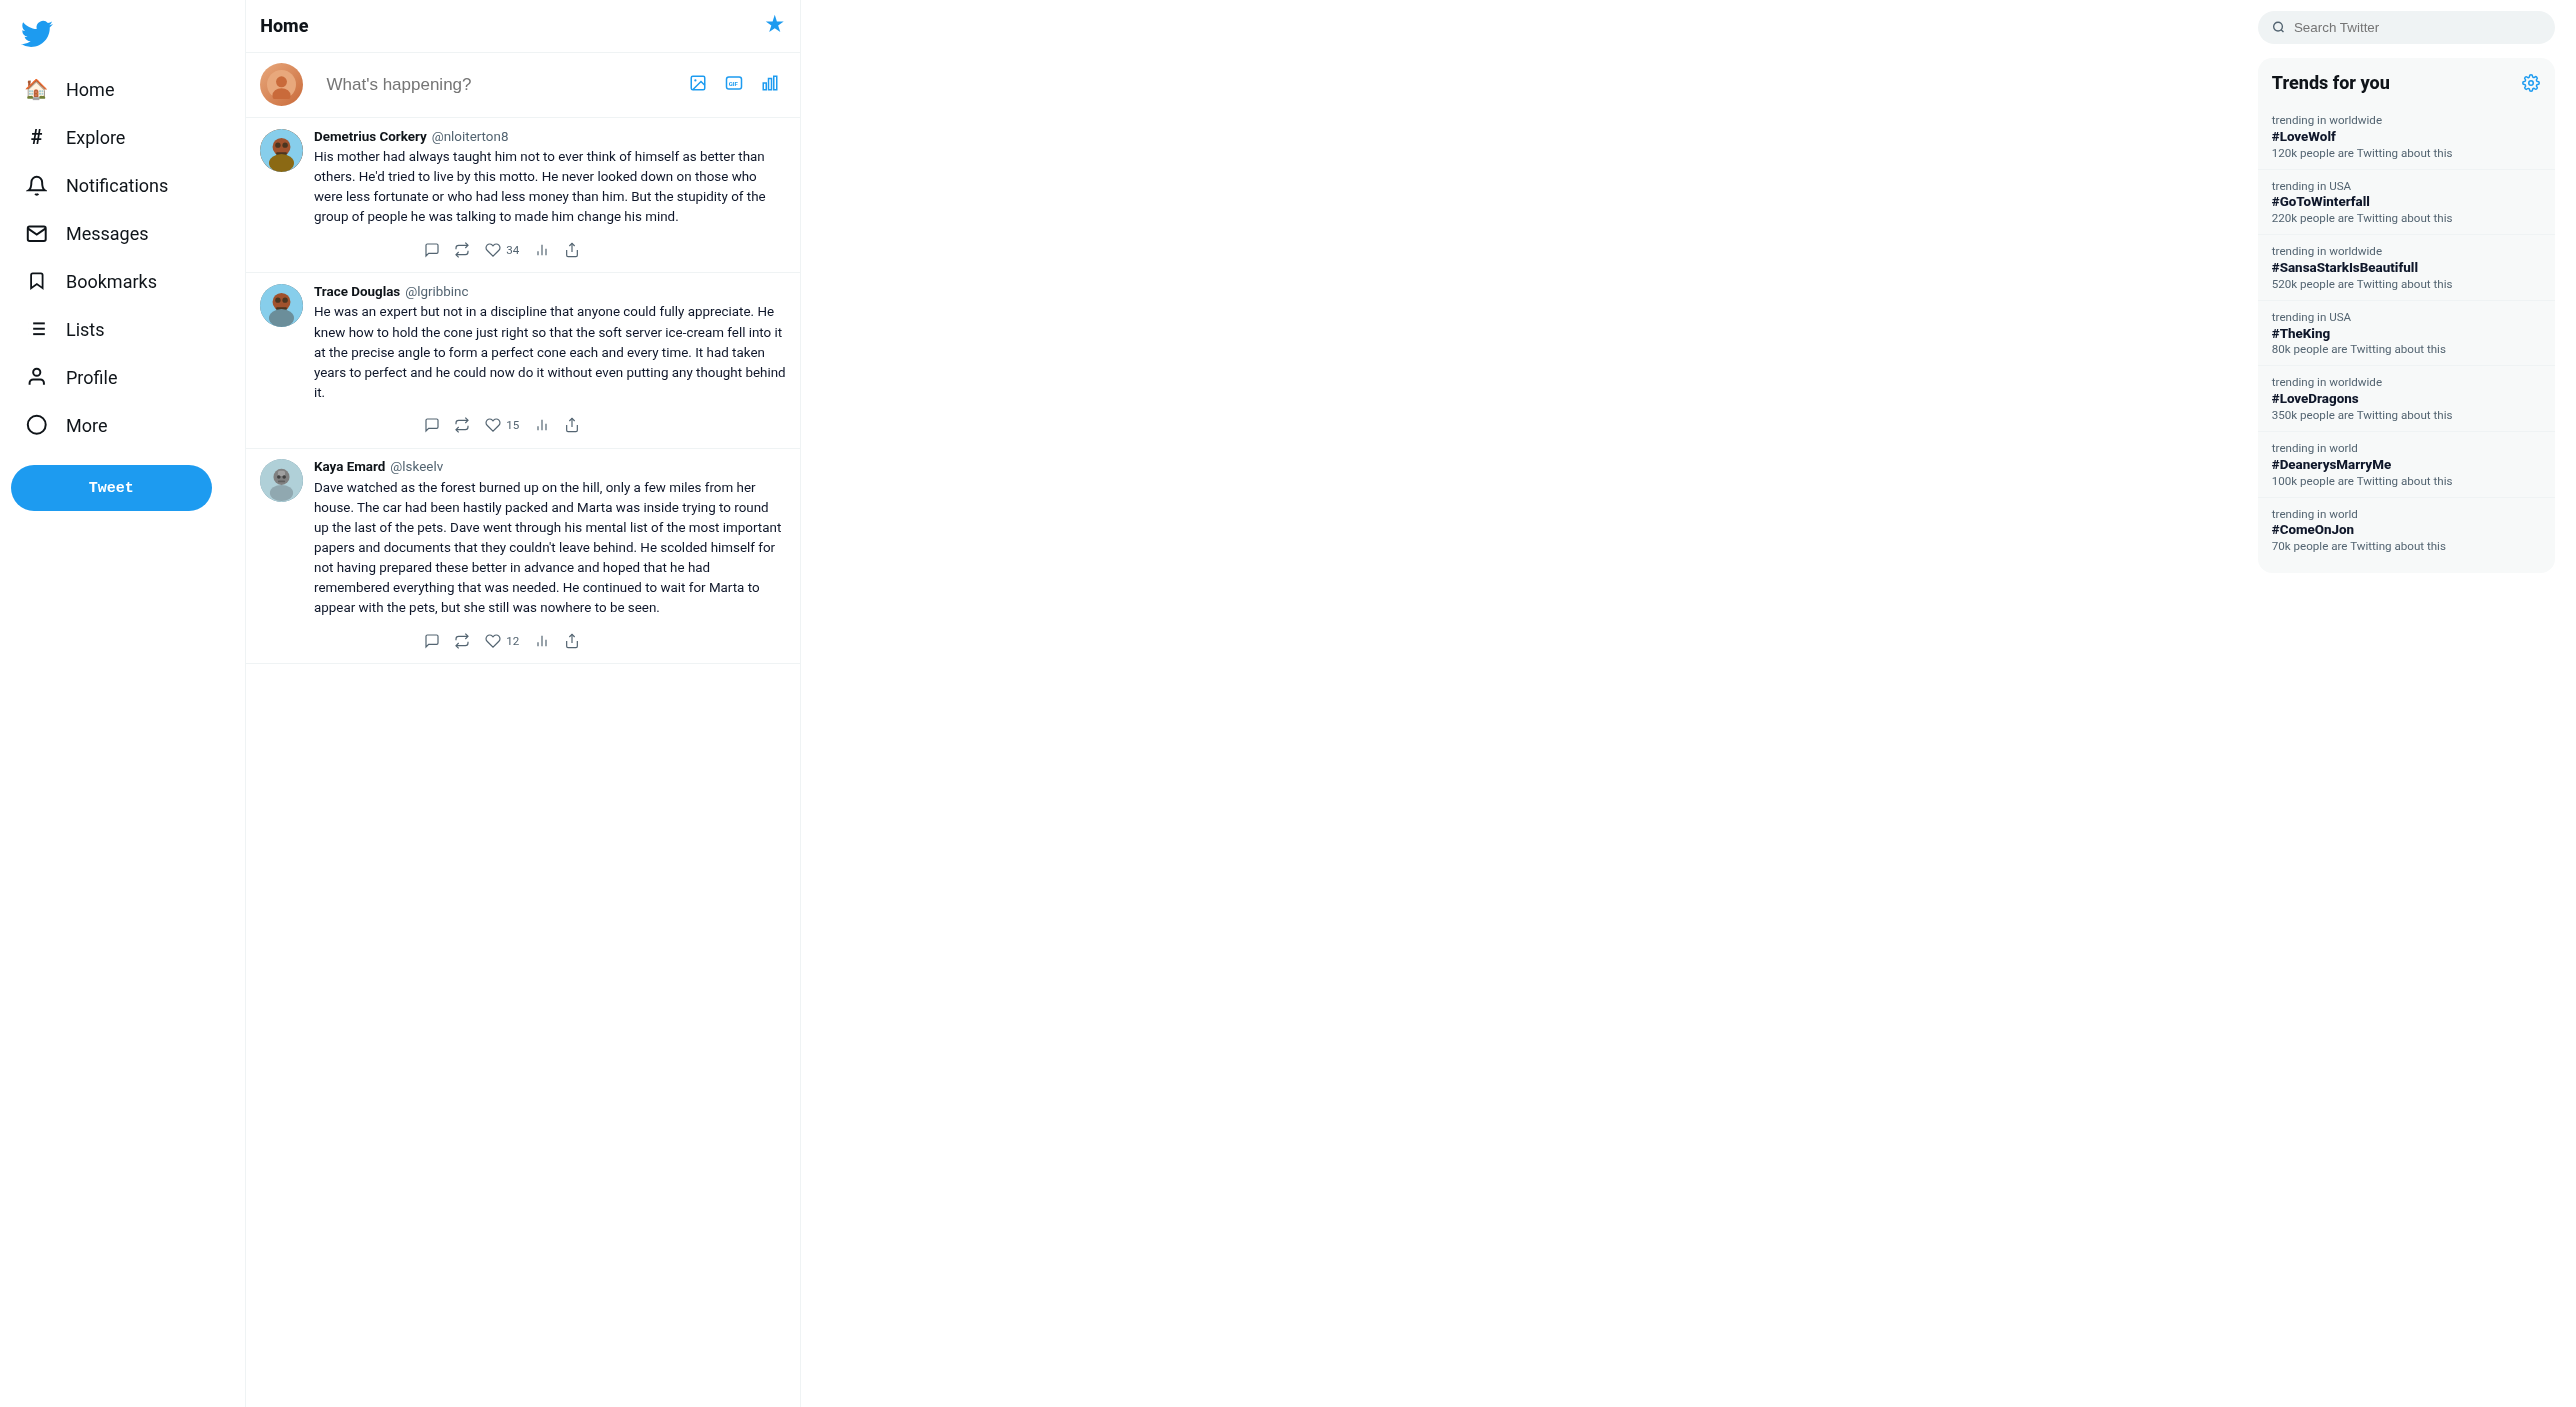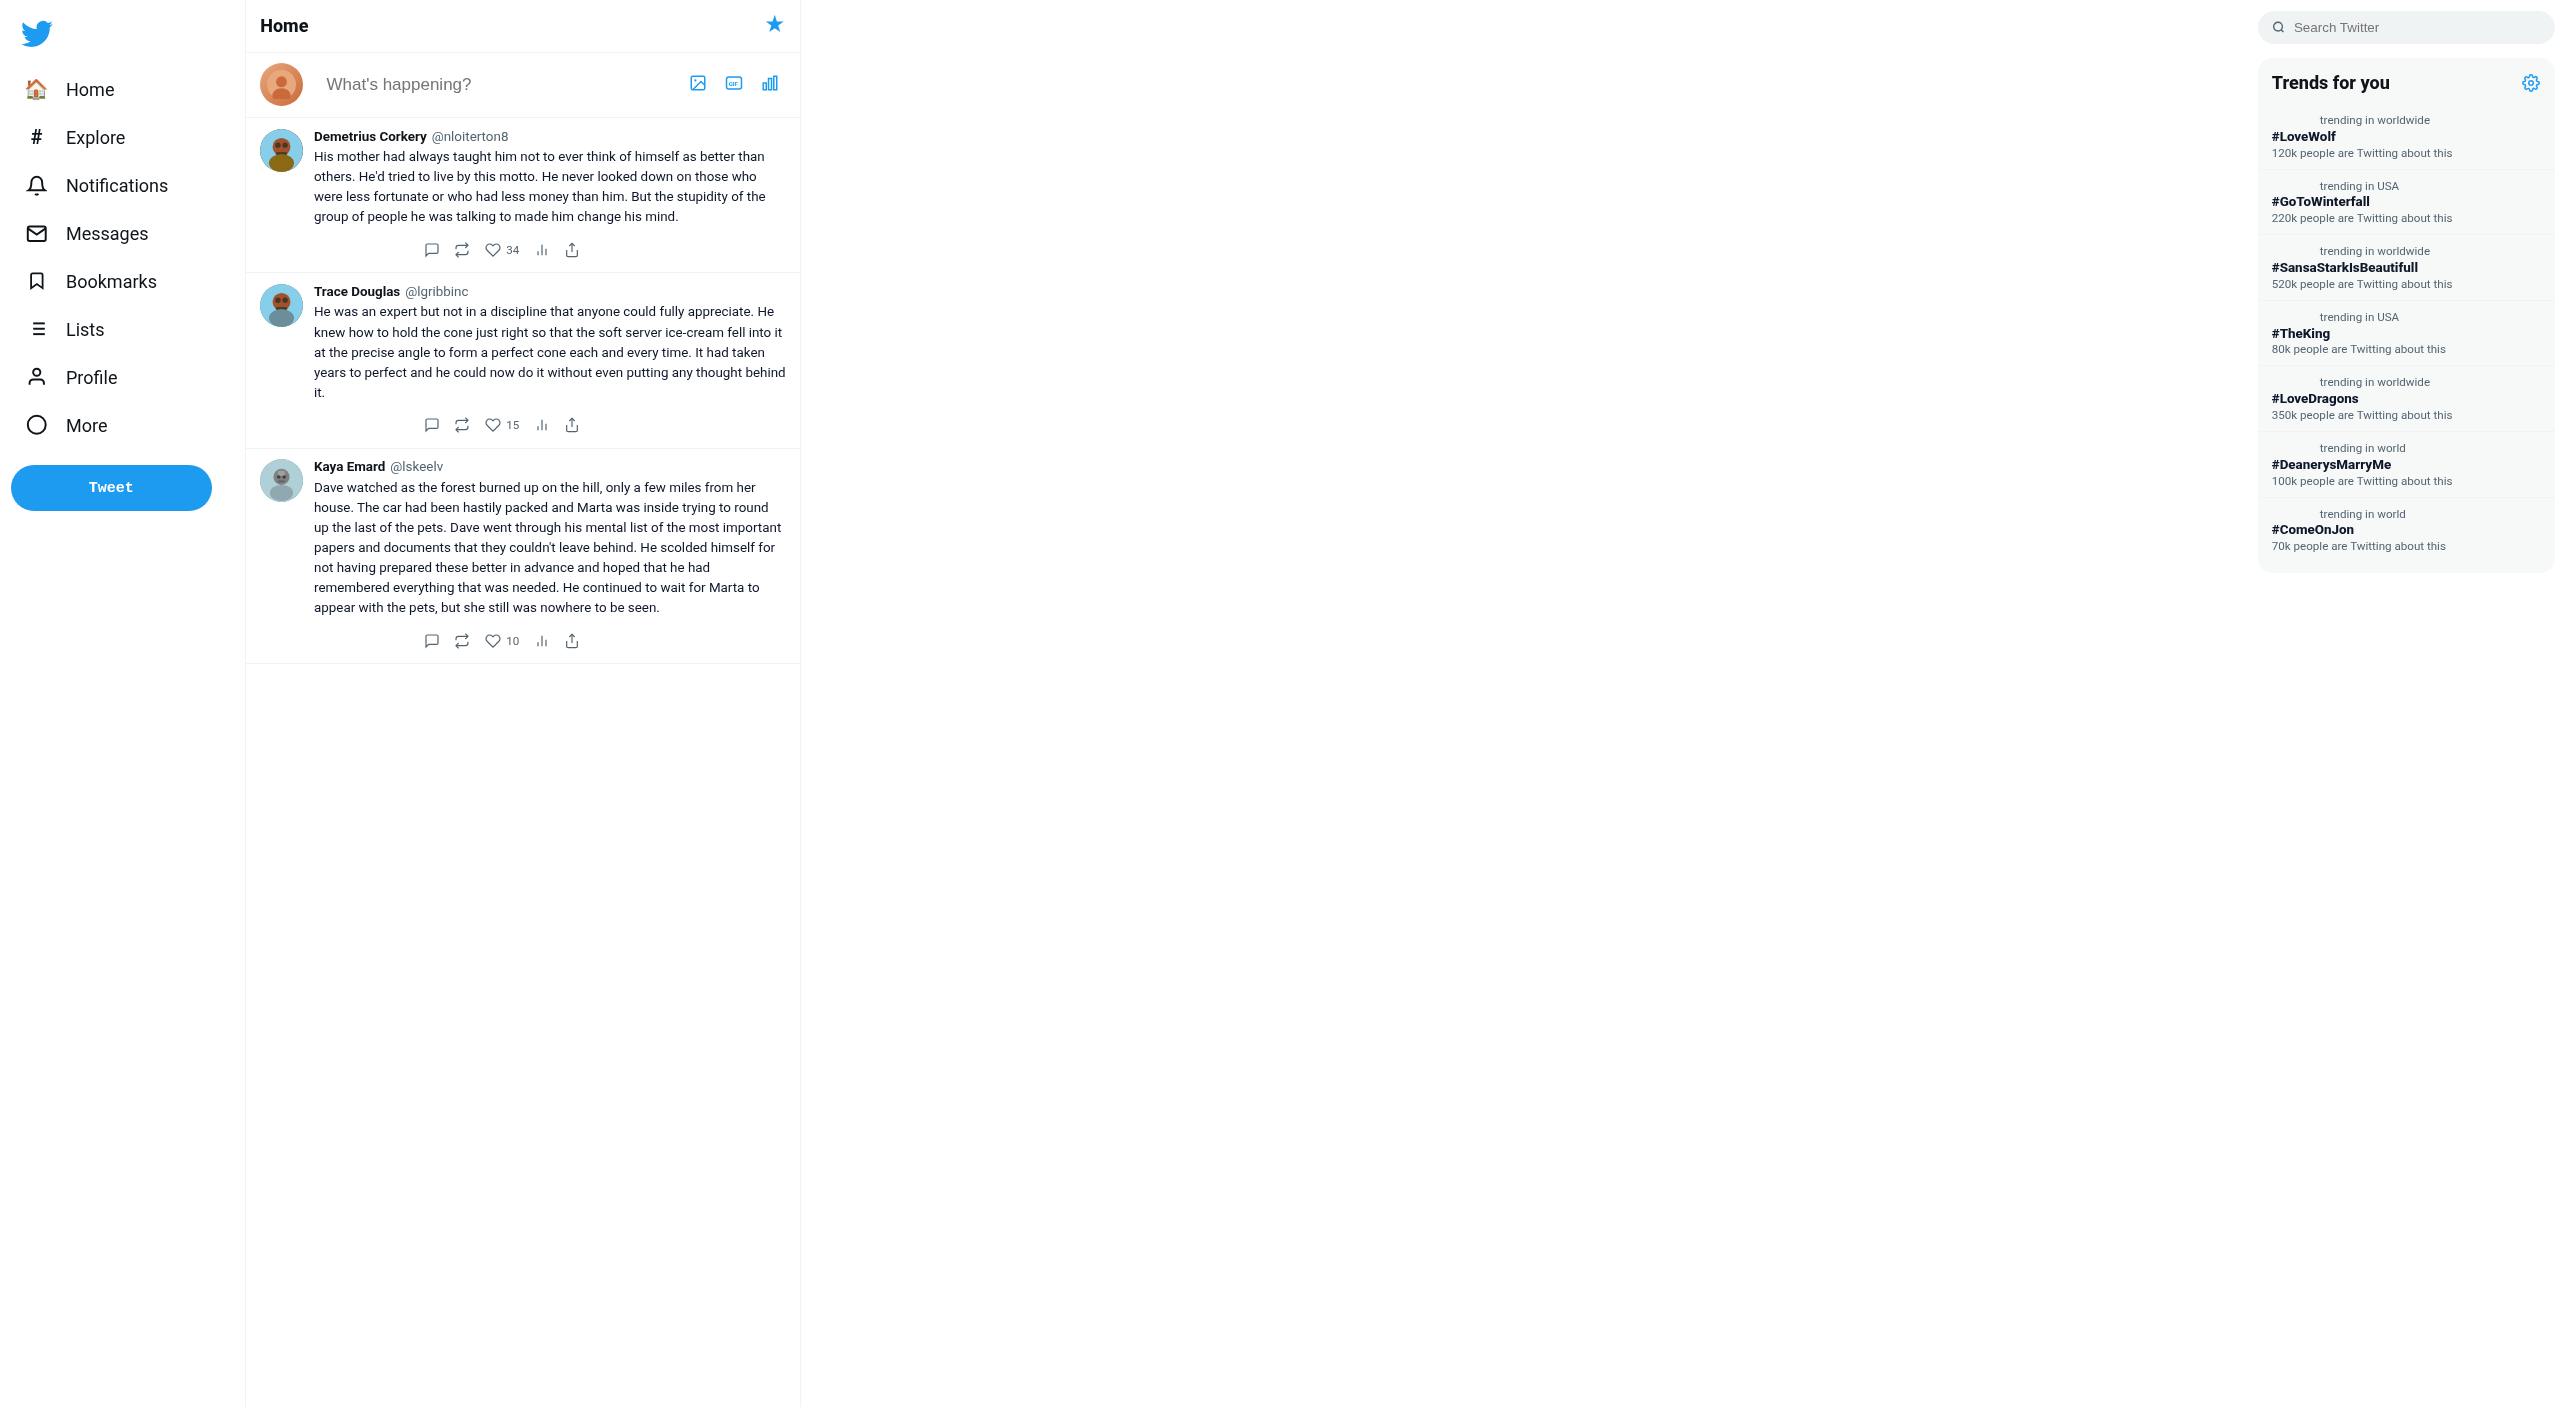--- a/index.html
+++ b/index.html
@@ -258,21 +258,20 @@
     }
     .trend-item {
       padding: 9px 14.3px;
       border-bottom: 0.9px solid #eff3f4;
       cursor: pointer;
     }
     .trend-item:last-child { border-bottom: none; }
     .trend-category {
       font-size: 11.6px;
       color: #536471;
-      margin-left: 48px;
     }
     .trend-hashtag {
       font-size: 13.4px;
       font-weight: 800;
       color: #0f172a;
       margin: 1.8px 0;
     }
     .trend-count {
       font-size: 11.6px;
       color: #536471;
@@ -545,21 +544,21 @@
               <polyline points="17 1 21 5 17 9"></polyline>
               <path d="M3 11V9a4 4 0 0 1 4-4h14"></path>
               <polyline points="7 23 3 19 7 15"></polyline>
               <path d="M21 13v2a4 4 0 0 1-4 4H3"></path>
             </svg>
         </span>
         <span class="tweet-action">
           <svg viewBox="0 0 24 24" fill="none" stroke="currentColor" stroke-width="1.8">
               <path d="M20.84 4.61a5.5 5.5 0 0 0-7.78 0L12 5.67l-1.06-1.06a5.5 5.5 0 0 0-7.78 7.78l1.06 1.06L12 21.23l7.78-7.78 1.06-1.06a5.5 5.5 0 0 0 0-7.78z"></path>
             </svg>
-          <span>10</span>
+          <span>12</span>
         </span>
         <span class="tweet-action">
           <svg viewBox="0 0 24 24" fill="none" stroke="currentColor" stroke-width="1.8">
               <line x1="18" y1="20" x2="18" y2="10"></line>
               <line x1="12" y1="20" x2="12" y2="4"></line>
               <line x1="6" y1="20" x2="6" y2="14"></line>
             </svg>
         </span>
         <span class="tweet-action">
           <svg viewBox="0 0 24 24" fill="none" stroke="currentColor" stroke-width="1.8">

